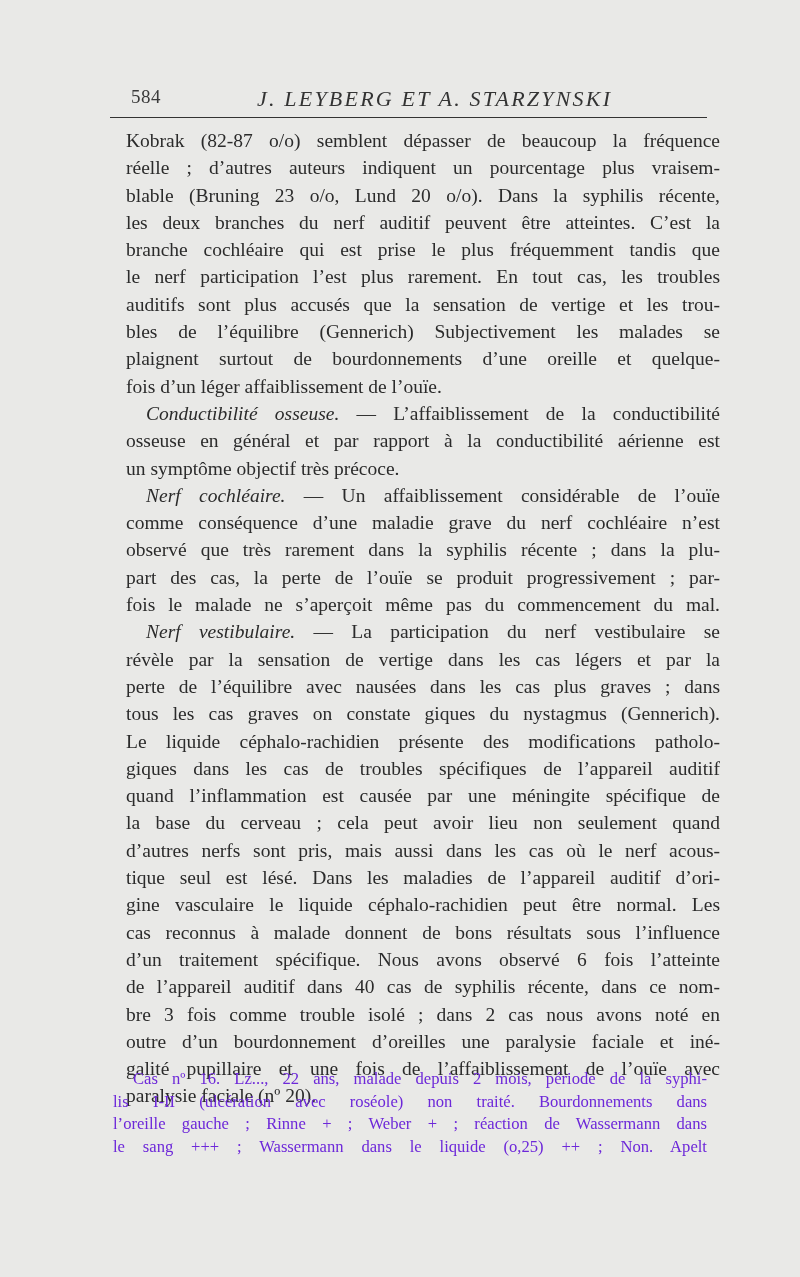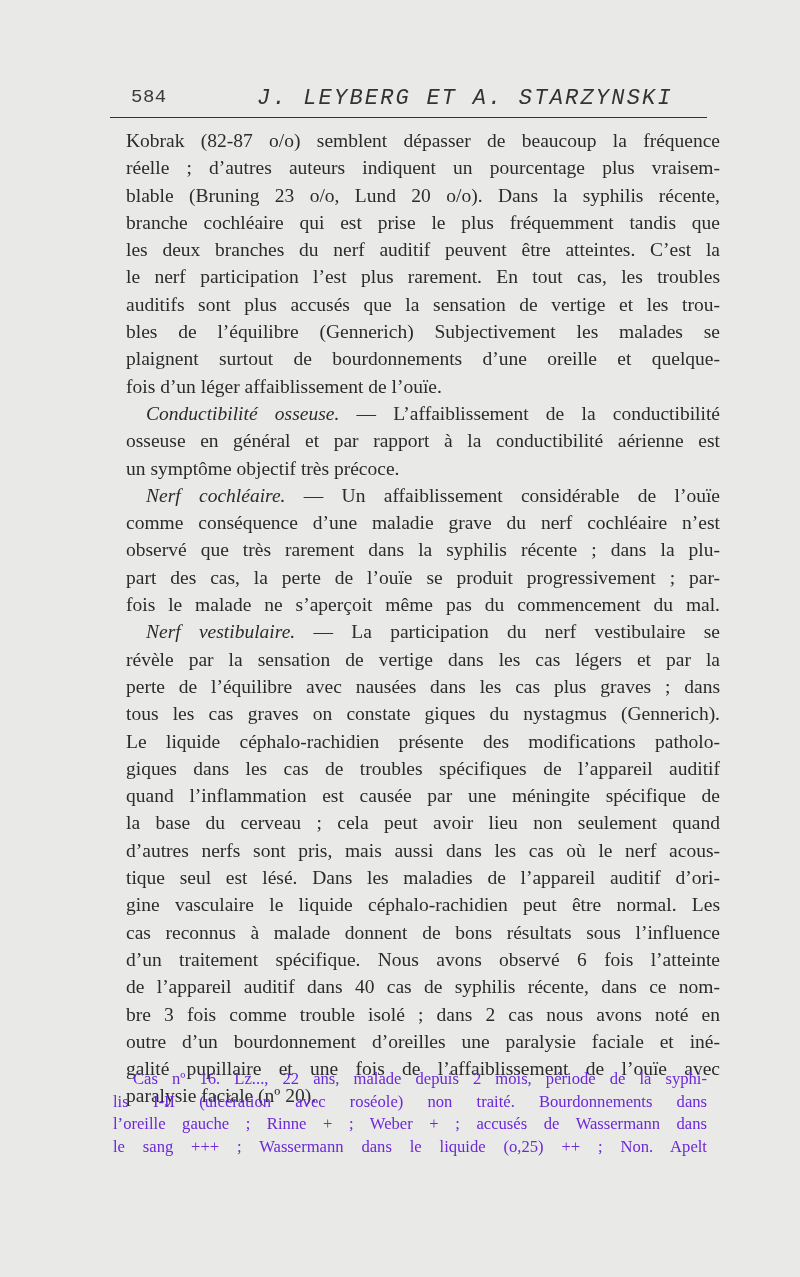--- a/index.html
+++ b/index.html
@@ -5,21 +5,21 @@
   html, body { margin: 0; padding: 0; }
   body {
     width: 800px; height: 1277px; overflow: hidden;
     background: #e9e9e7;
     font-family: "Liberation Serif", "DejaVu Serif", serif;
     color: #2a2a2a;
     position: relative;
   }
   .page { position: absolute; left: 0; top: 0; width: 800px; height: 1277px; }
   .running-head {
-    position: absolute; top: 86px; left: 131px; width: 580px; height: 24px; font-family: Liberation Mono, monospace;
+    position: absolute; top: 86px; left: 131px; width: 580px; height: 24px;
   }
   .page-number {
     position: absolute; left: 0; top: 0;
     font-size: 19px; letter-spacing: 0.5px; color: #3a3a3a;
   }
   .running-title {
     position: absolute; left: 126px; top: 0;
     font-size: 22px; font-style: italic; letter-spacing: 2.2px; color: #333;
   }
   .rule {
@@ -58,22 +58,22 @@
     <span class="page-number">584</span>
     <span class="running-title">J. LEYBERG ET A. STARZYNSKI</span>
   </div>
 
   <div class="rule"></div>
 
   <div class="body-text">
     <span class="line">Kobrak (82-87 o/o) semblent dépasser de beaucoup la fréquence</span>
     <span class="line">réelle ; d’autres auteurs indiquent un pourcentage plus vraisem-</span>
     <span class="line">blable (Bruning 23 o/o, Lund 20 o/o). Dans la syphilis récente,</span>
+    <span class="line">les deux branches du nerf auditif peuvent être atteintes. C’est la</span>
     <span class="line">branche cochléaire qui est prise le plus fréquemment tandis que</span>
-    <span class="line">les deux branches du nerf auditif peuvent être atteintes. C’est la</span>
     <span class="line">le nerf participation l’est plus rarement. En tout cas, les troubles</span>
     <span class="line">auditifs sont plus accusés que la sensation de vertige et les trou-</span>
     <span class="line">bles de l’équilibre (Gennerich) Subjectivement les malades se</span>
     <span class="line">plaignent surtout de bourdonnements d’une oreille et quelque-</span>
     <span class="line last">fois d’un léger affaiblissement de l’ouïe.</span>
 
     <span class="line indent"><span class="it">Conductibilité osseuse.</span><span> — L’affaiblissement de la conductibilité</span></span>
     <span class="line">osseuse en général et par rapport à la conductibilité aérienne est</span>
     <span class="line last">un symptôme objectif très précoce.</span>
 
@@ -99,17 +99,17 @@
     <span class="line">de l’appareil auditif dans 40 cas de syphilis récente, dans ce nom-</span>
     <span class="line">bre 3 fois comme trouble isolé ; dans 2 cas nous avons noté en</span>
     <span class="line">outre d’un bourdonnement d’oreilles une paralysie faciale et iné-</span>
     <span class="line">galité pupillaire et une fois de l’affaiblissement de l’ouïe avec</span>
     <span class="line last">paralysie faciale (nº 20).</span>
   </div>
 
   <div class="footnote">
     <span class="fline indent">Cas nº 16. Lz..., 22 ans, malade depuis 2 mois, période de la syphi-</span>
     <span class="fline">lis I-II (ulcération avec roséole) non traité. Bourdonnements dans</span>
-    <span class="fline">l’oreille gauche ; Rinne + ; Weber + ; accusés de Wassermann dans</span>
+    <span class="fline">l’oreille gauche ; Rinne + ; Weber + ; réaction de Wassermann dans</span>
     <span class="fline">le sang +++ ; Wassermann dans le liquide (o,25) ++ ; Non. Apelt</span>
   </div>
 
 </div>
 
 </body></html>

